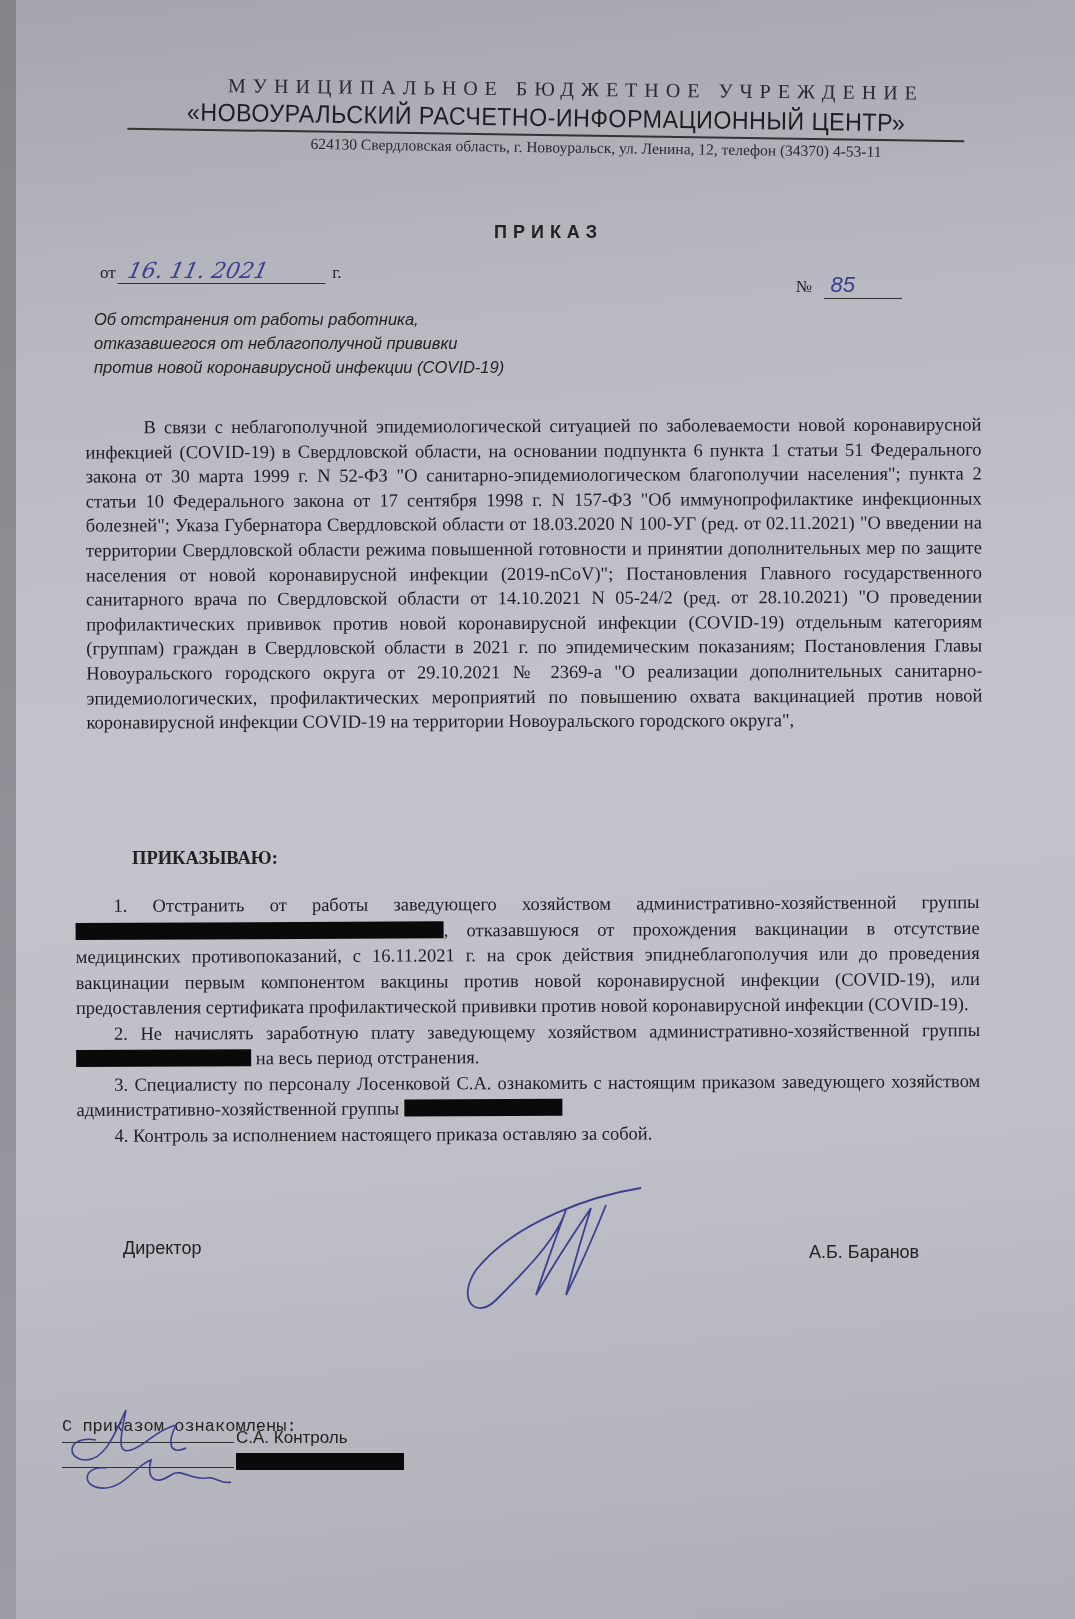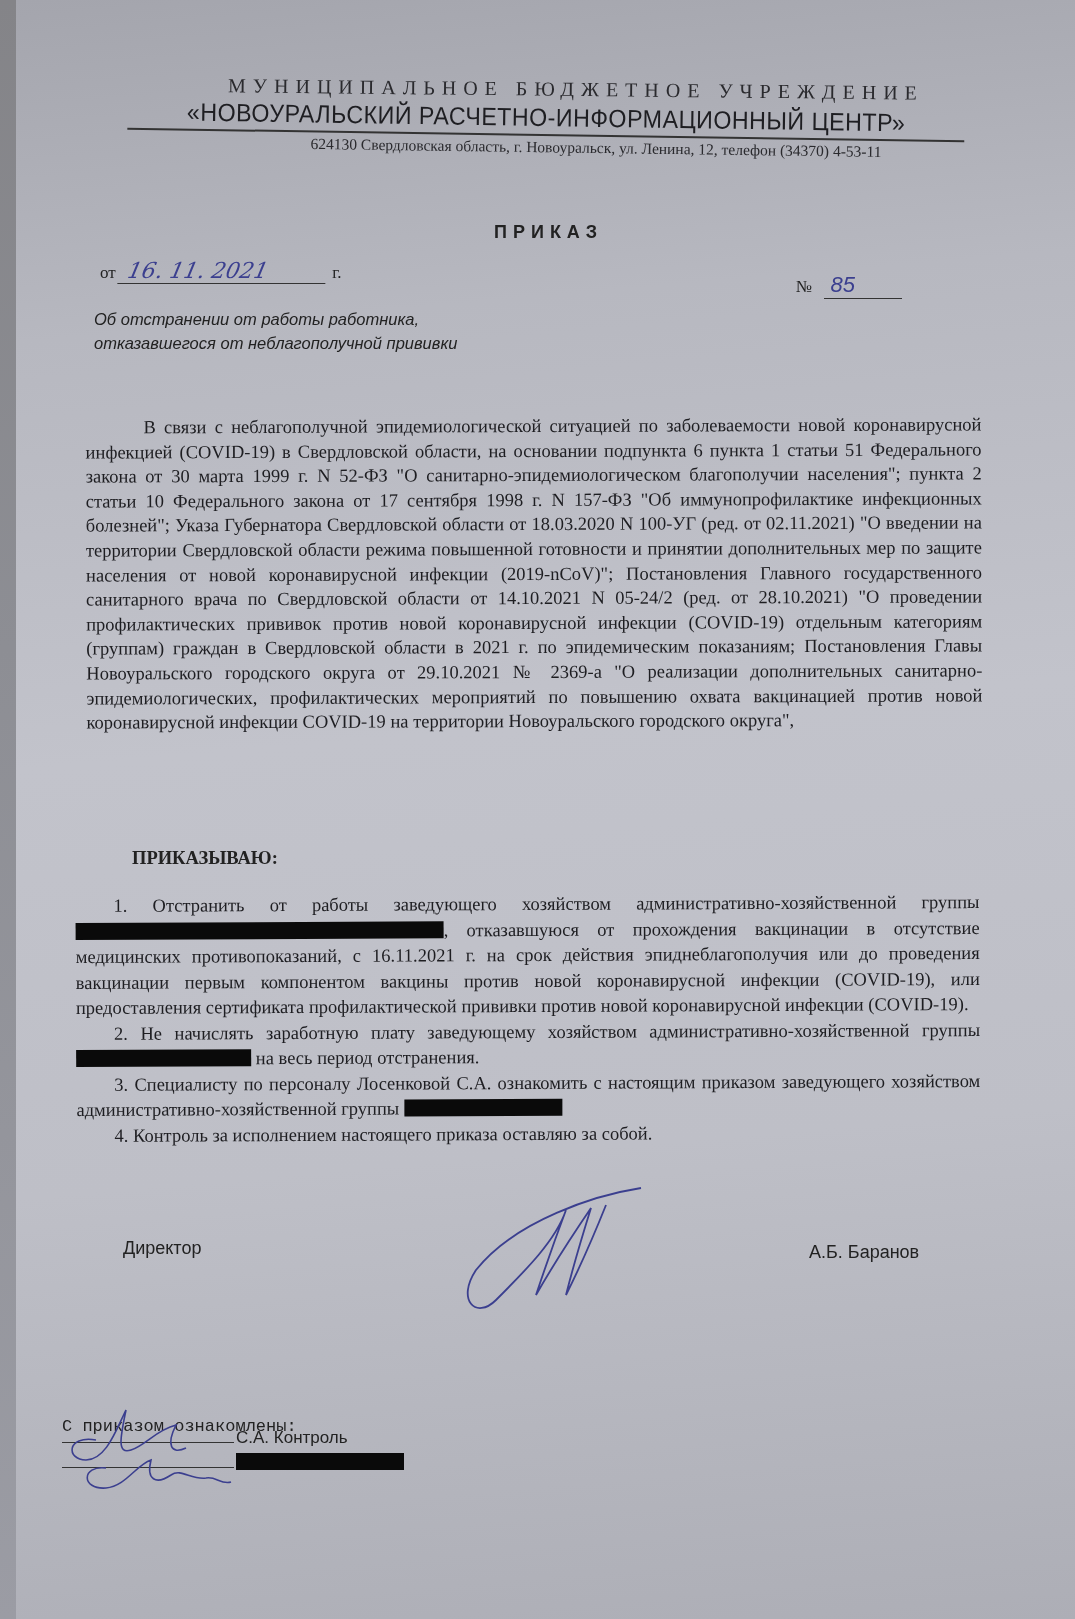--- a/index.html
+++ b/index.html
@@ -88,22 +88,23 @@
     <span class="hand">16. 11. 2021</span>
     <span>г.</span>
   </div>
 
   <div class="num-row">
     <span>№</span>
     <span class="hand">85</span>
   </div>
 
   <div class="subject">
-    <div>Об отстранении от работы работника,</div>
+    <div>Об отстранения от работы работника,</div>
     <div>отказавшегося от неблагополучной прививки</div>
+    <div>против новой коронавирусной инфекции (COVID-19)</div>
   </div>
 
   <div class="body-text">В связи с неблагополучной эпидемиологической ситуацией по заболеваемости новой коронавирусной инфекцией (COVID-19) в Свердловской области, на основании подпункта 6 пункта 1 статьи 51 Федерального закона от 30 марта 1999 г. N 52-ФЗ "О санитарно-эпидемиологическом благополучии населения"; пункта 2 статьи 10 Федерального закона от 17 сентября 1998 г. N 157-ФЗ "Об иммунопрофилактике инфекционных болезней"; Указа Губернатора Свердловской области от 18.03.2020 N 100-УГ (ред. от 02.11.2021) "О введении на территории Свердловской области режима повышенной готовности и принятии дополнительных мер по защите населения от новой коронавирусной инфекции (2019-nCoV)"; Постановления Главного государственного санитарного врача по Свердловской области от 14.10.2021 N 05-24/2 (ред. от 28.10.2021) "О проведении профилактических прививок против новой коронавирусной инфекции (COVID-19) отдельным категориям (группам) граждан в Свердловской области в 2021 г. по эпидемическим показаниям; Постановления Главы Новоуральского городского округа от 29.10.2021 № 2369-а "О реализации дополнительных санитарно-эпидемиологических, профилактических мероприятий по повышению охвата вакцинацией против новой коронавирусной инфекции COVID-19 на территории Новоуральского городского округа",</div>
 
   <div class="order-heading">ПРИКАЗЫВАЮ:</div>
 
   <div class="items">
     <div class="item">
       <span>1. Отстранить от работы заведующего хозяйством административно-хозяйственной группы</span>
       <span class="redact" style="width:368px"></span><span>, отказавшуюся от прохождения вакцинации в отсутствие медицинских противопоказаний, с 16.11.2021 г. на срок действия эпиднеблагополучия или до проведения вакцинации первым компонентом вакцины против новой коронавирусной инфекции (COVID-19), или предоставления сертификата профилактической прививки против новой коронавирусной инфекции (COVID-19).</span>

